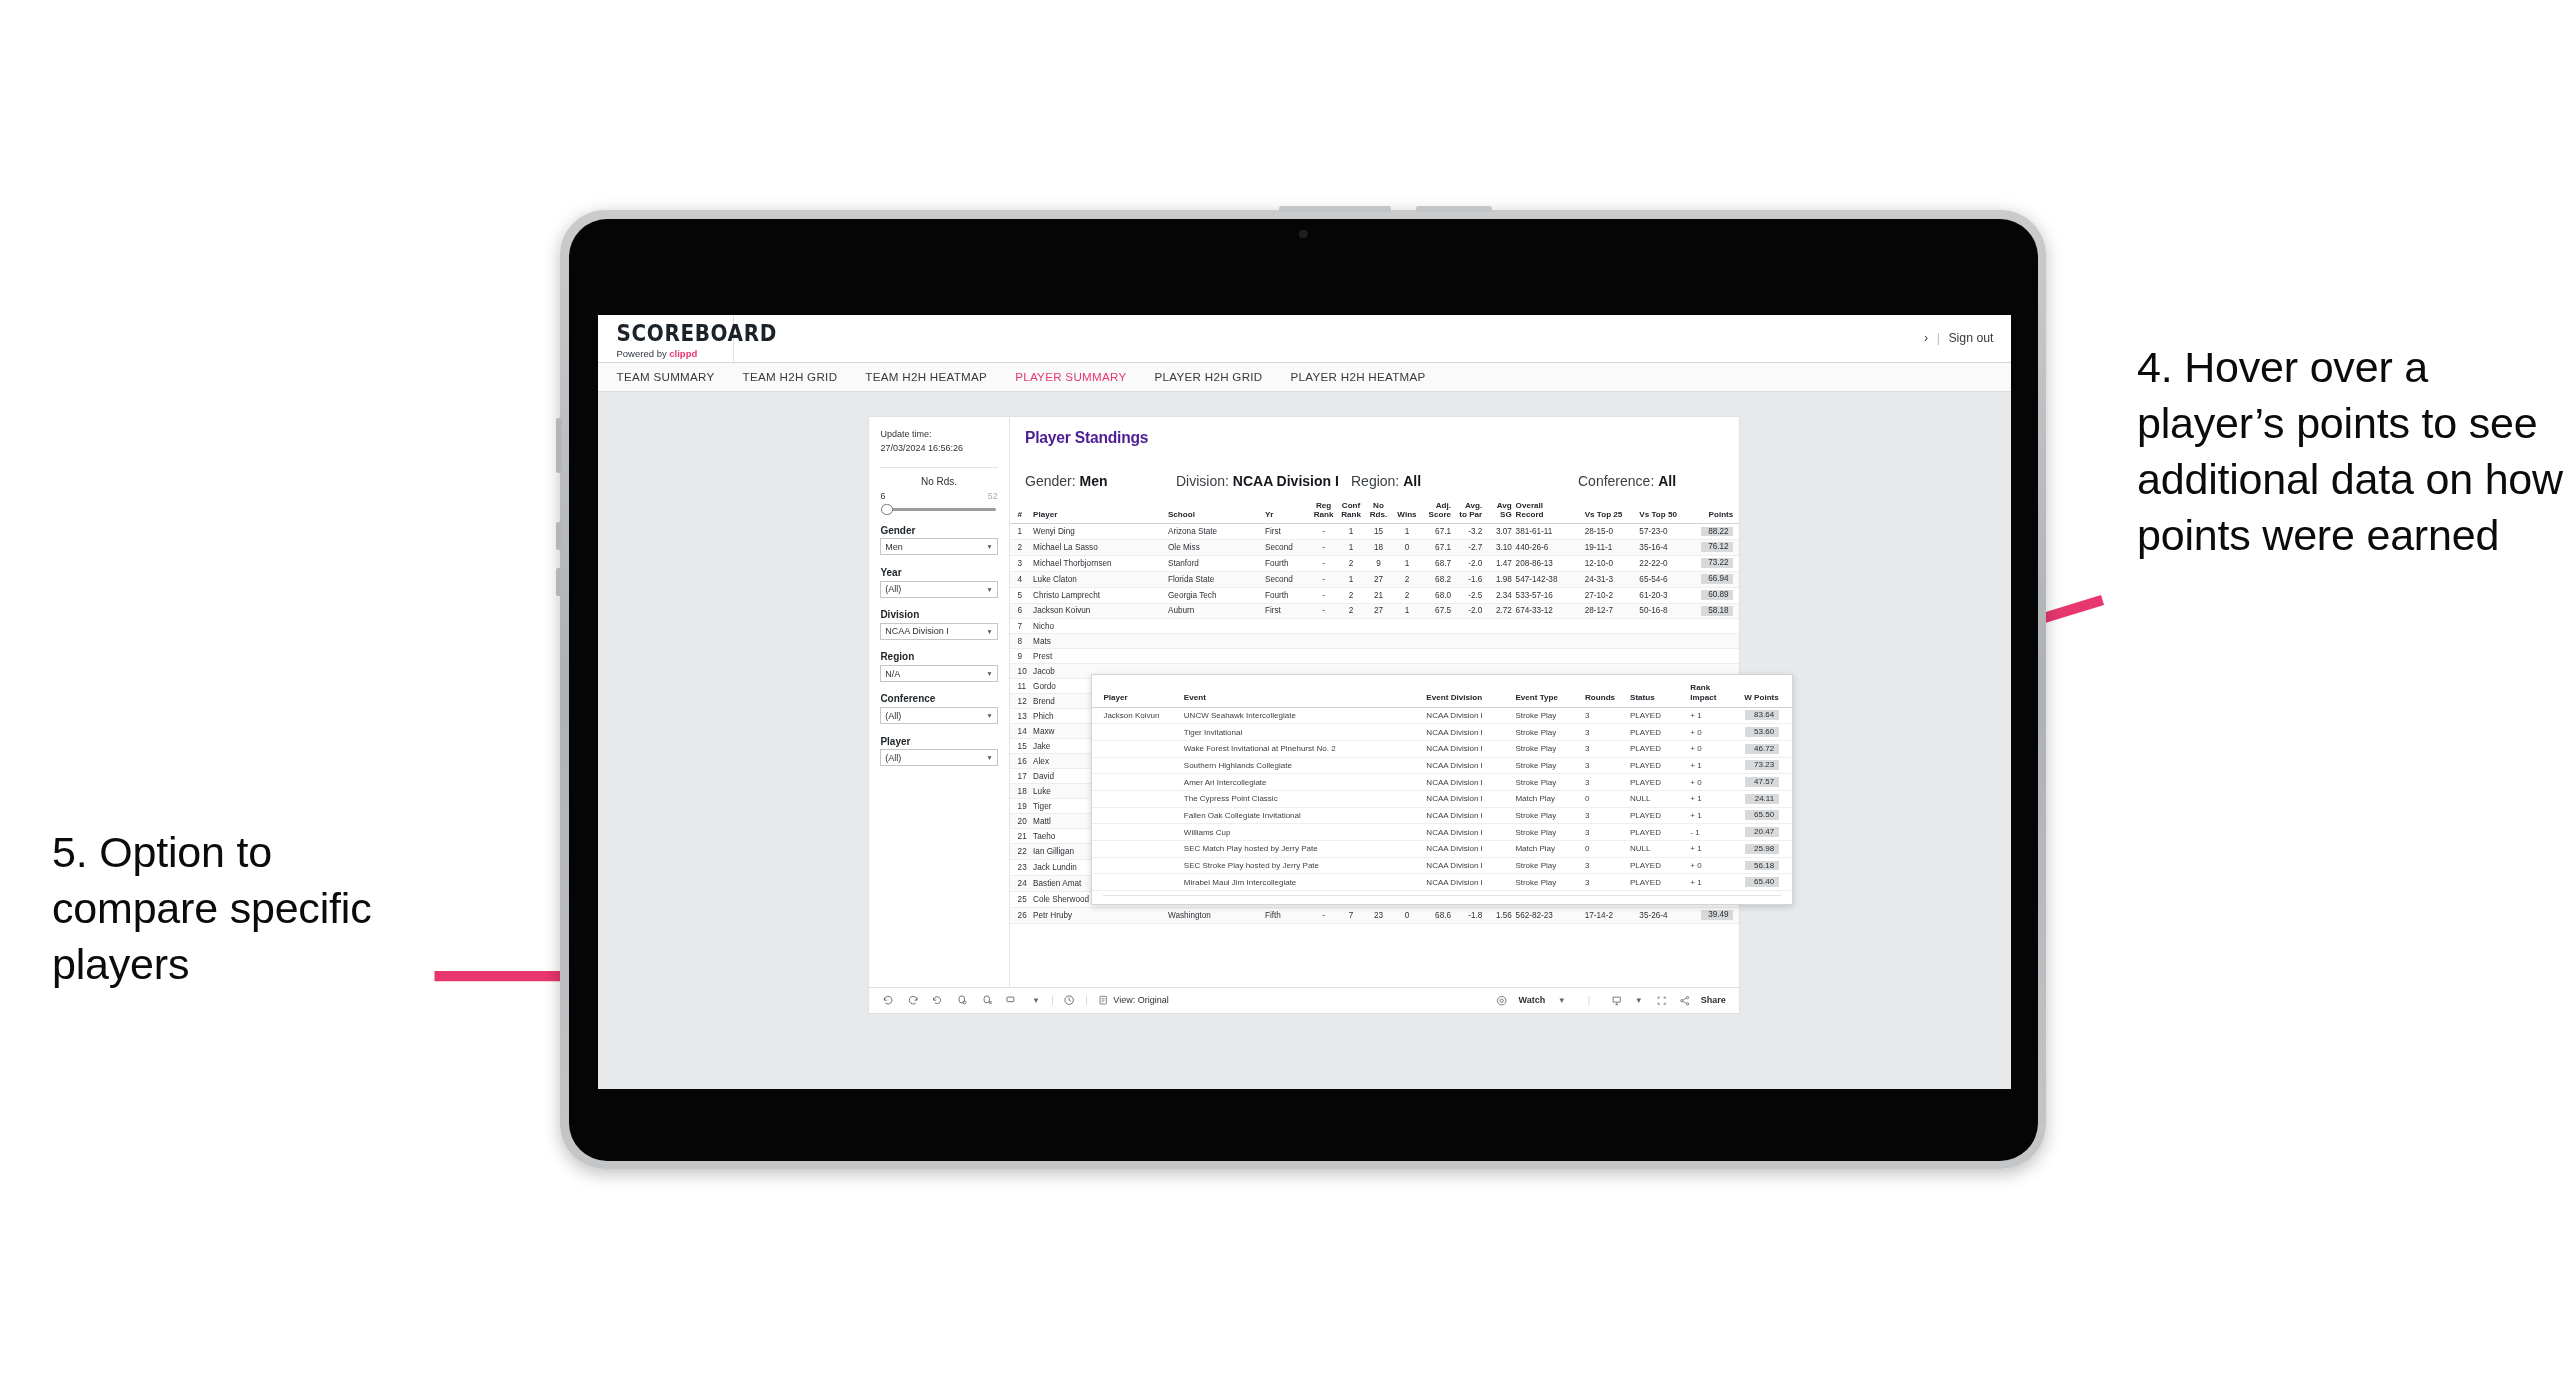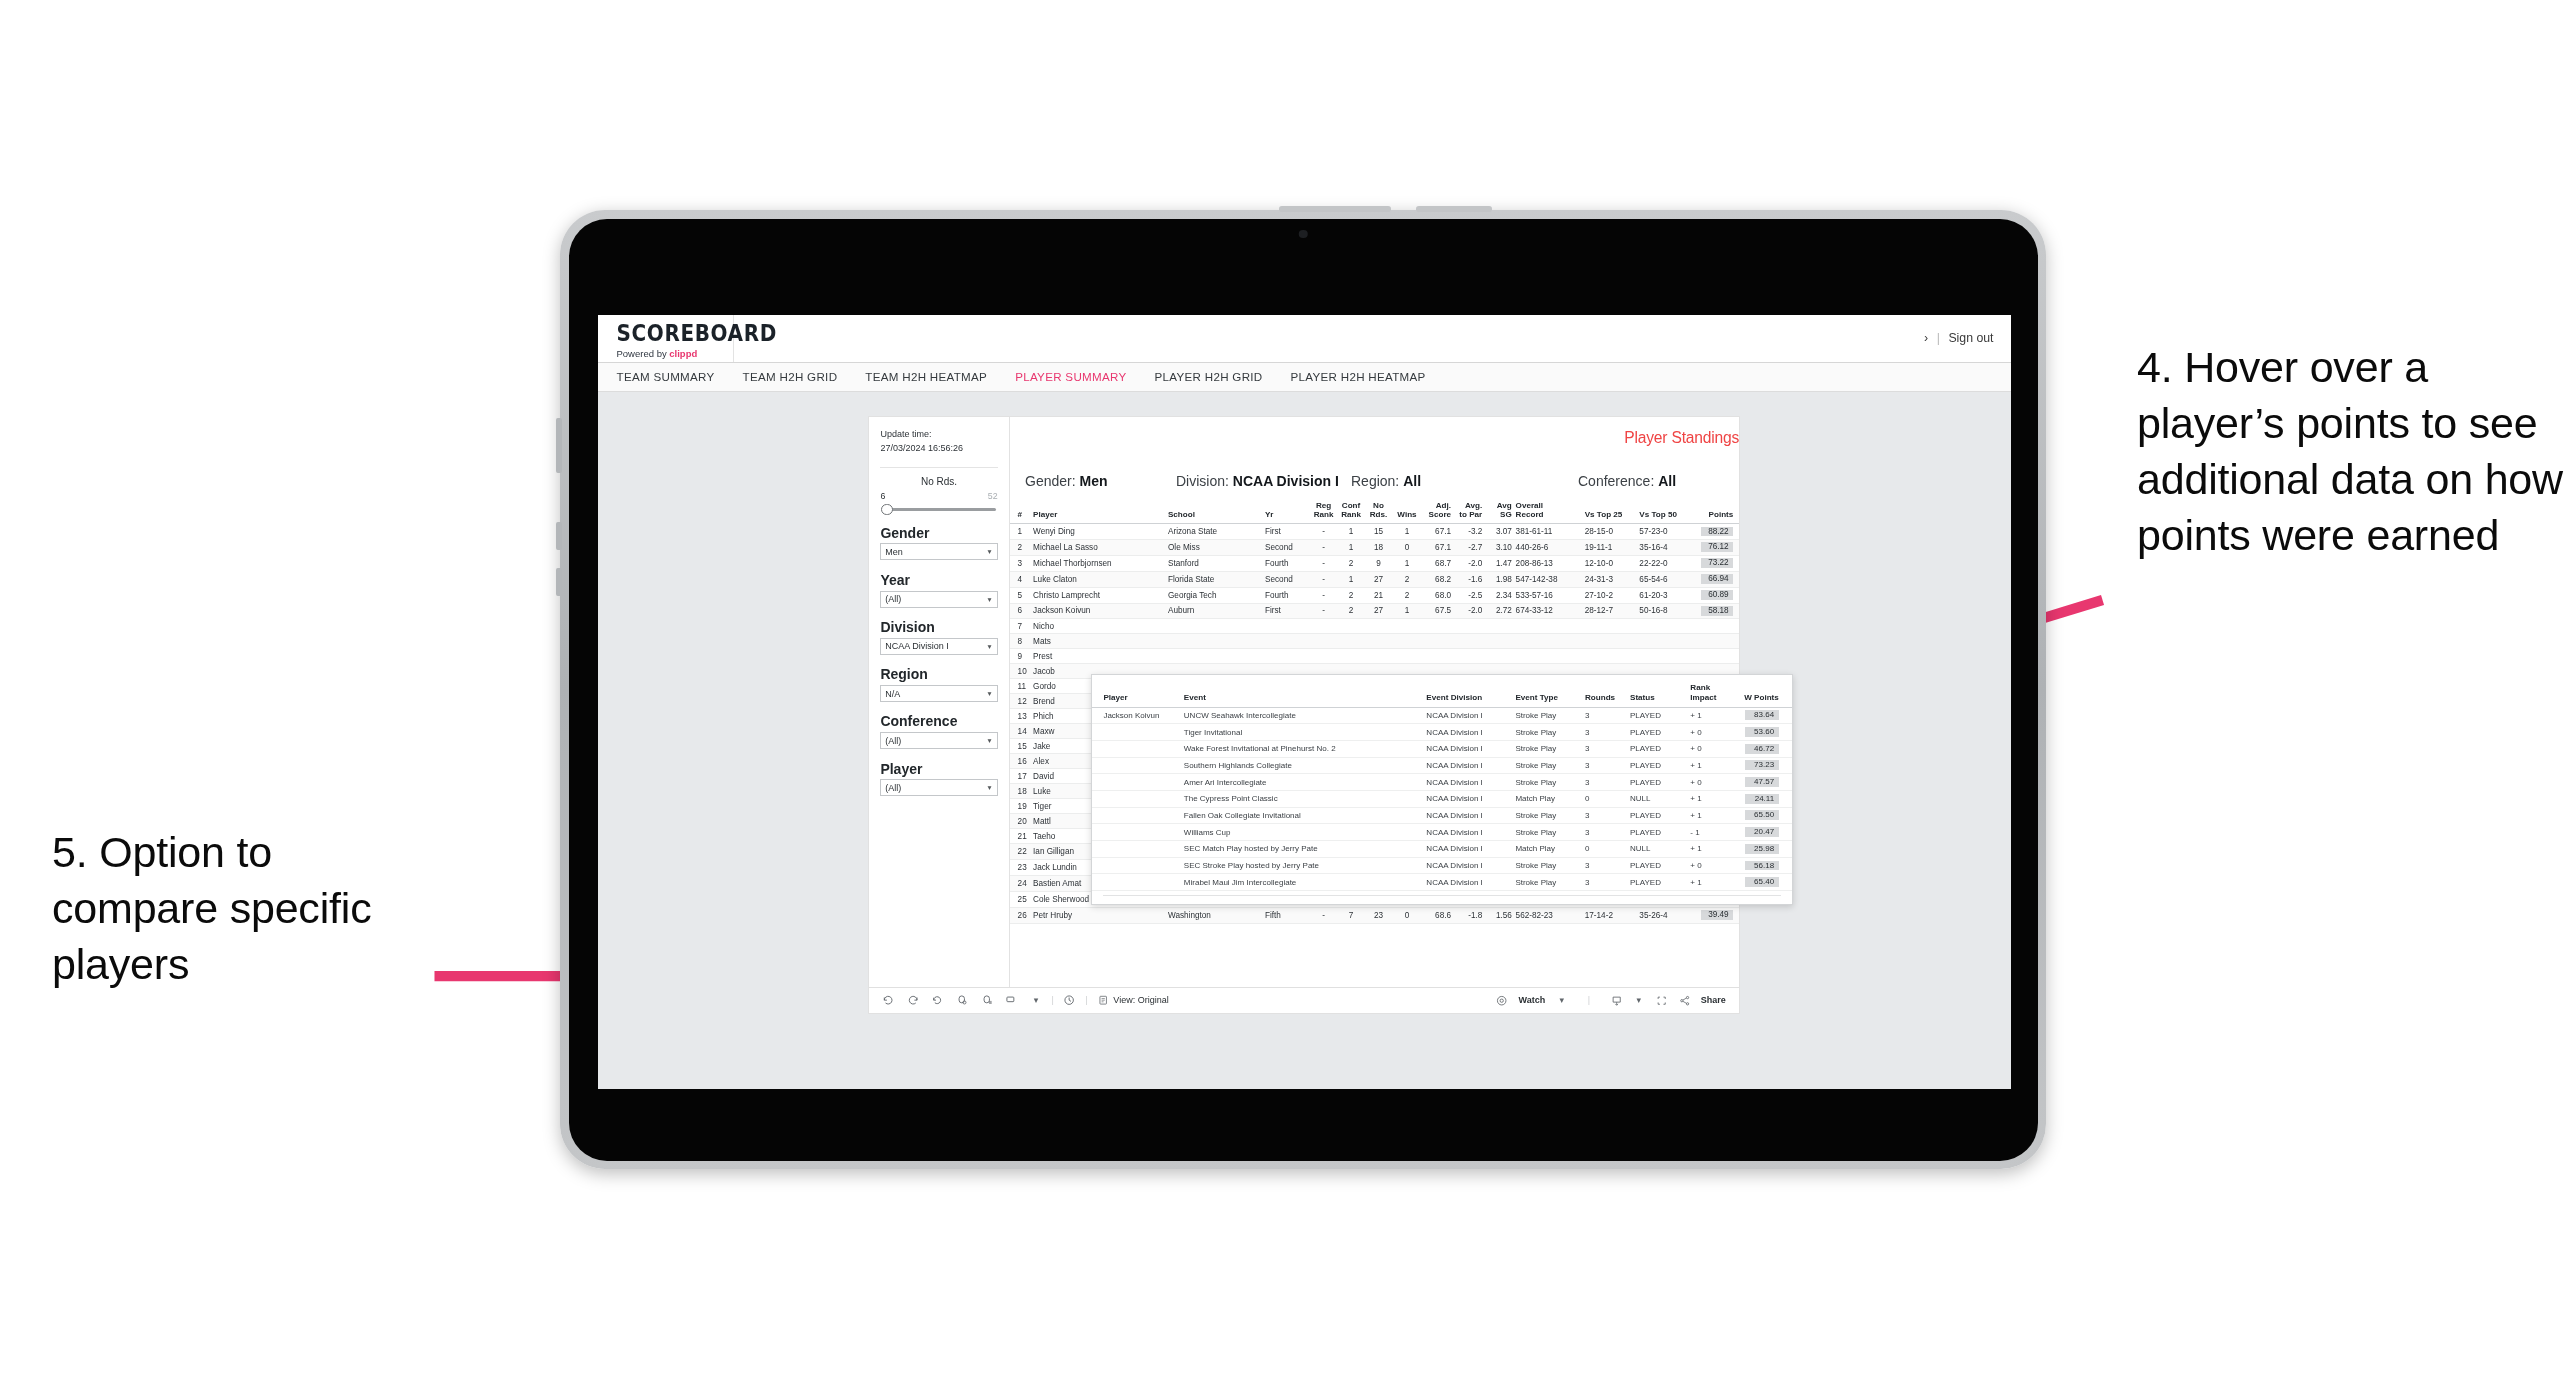--- a/index.html
+++ b/index.html
@@ -139,34 +139,34 @@
     position: relative; height: 3.8px; background: #9a9da0;
     border-radius: 1.9px; margin: 6.6px 1.9px 0 7.6px;
   }
   .slider-knob {
     position: absolute; left: -6.6px; top: -3.8px;
     width: 11.4px; height: 11.4px; border-radius: 50%;
     background: #fff; border: 1.4px solid #6f7376;
   }
 
   .fgroup { margin-bottom: 11.4px; }
-  .fgroup-label { font-size: 14px; font-weight: 700; color: #22272b; margin-bottom: 2.8px; }
+  .fgroup-label { font-size: 10px; font-weight: 700; color: #22272b; margin-bottom: 2.8px; }
   .fselect {
     height: 17px; border: 0.9px solid #c4c7ca; background: #fff;
     display: flex; align-items: center; padding: 0 3.8px;
     font-size: 9px; color: #2b3034; position: relative;
   }
   .fselect .caret {
     margin-left: auto; font-size: 6.6px; color: #55595c;
   }
 
   
   .main { flex: 1; min-width: 0; display: flex; flex-direction: column; position: relative; }
   .main-head { padding: 12.3px 0 0 15px; }
-  .dash-title { font-size: 15.6px; font-weight: 400; color: #ef4444; letter-spacing: -0.2px; text-align: right; }
+  .dash-title { font-size: 15.6px; font-weight: 700; color: #4c1d95; letter-spacing: -0.2px; }
   .filter-row { display: flex; margin-top: 26px; font-size: 14px; color: #3c4146; }
   .filter-row .fi { margin-right: 0; }
   .fi-1 { width: 151px; }
   .fi-2 { width: 175px; }
   .fi-3 { width: 227px; }
   .fi b { color: #14181c; font-weight: 700; }
 
   
   .tbl-wrap { margin-top: 9.5px; flex: 1; min-height: 0; position: relative; }
   table.pt { width: 100%; border-collapse: collapse; table-layout: fixed; }

